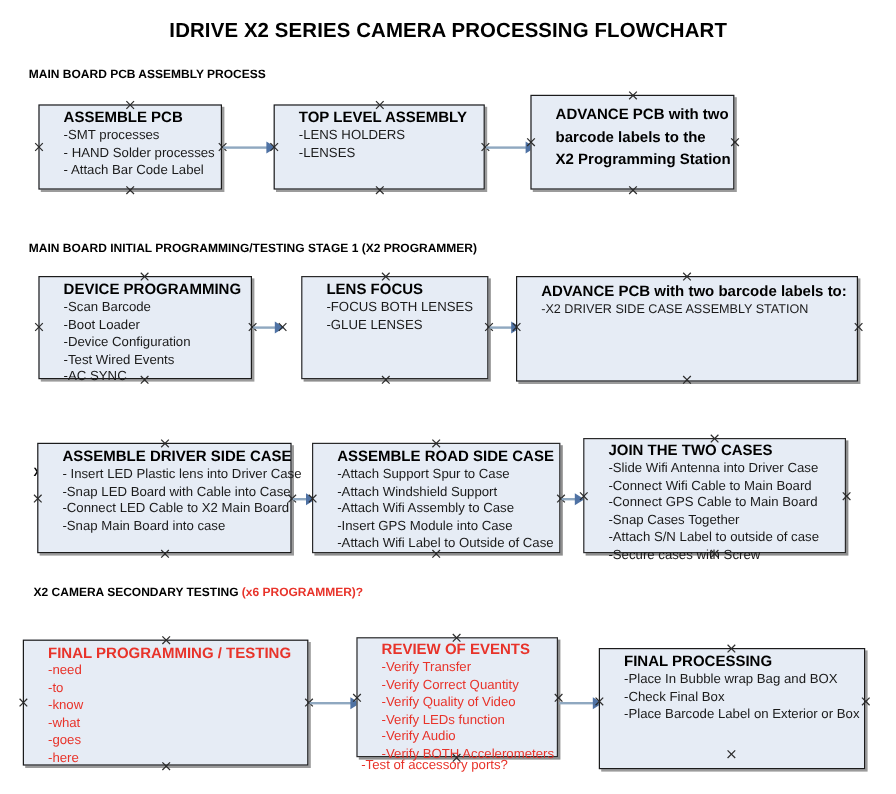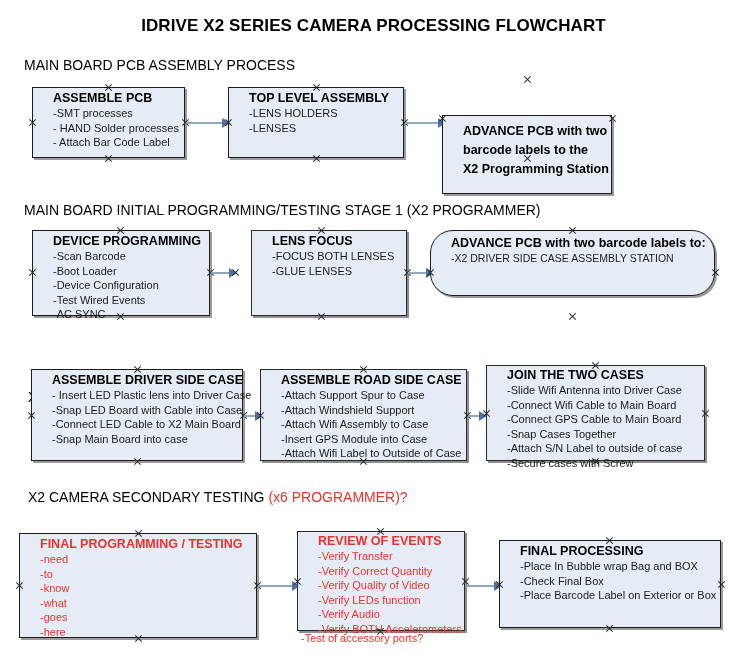--- a/index.html
+++ b/index.html
@@ -22,22 +22,22 @@
     top: 16px;
     width: 747px;
     text-align: center;
     font-size: 17px;
     font-weight: bold;
     color: #000000;
     letter-spacing: 0.1px;
   }
   .section-title {
     position: absolute;
-    font-size: 14px;
-    font-weight: normal;
+    font-size: 10px;
+    font-weight: bold;
     color: #000000;
     white-space: nowrap;
   }
   .section-title .accent {
     color: #e8332a;
   }
 
   
   .node {
     position: absolute;
@@ -162,21 +162,21 @@
   </div>
 </div>
 <span class="xh" style="left:312px; top:83px;"></span>
 <span class="xh" style="left:312px; top:154px;"></span>
 <span class="xh" style="left:224px; top:118px;"></span>
 <span class="xh" style="left:400px; top:118px;"></span>
 
 <div class="conn" style="left:405px; top:122px; width:36px;"></div>
 <div class="arrow" style="left:438px; top:118px;"></div>
 
-<div class="node" style="left:442px; top:79px; width:170px; height:79px;margin-top:36px;">
+<div class="node" style="left:442px; top:79px; width:170px; height:79px;">
   <div class="inner" style="padding-top:6px;">
     <div class="wrapline">ADVANCE PCB with two</div>
     <div class="wrapline">barcode labels to the</div>
     <div class="wrapline"> X2 Programming Station</div>
   </div>
 </div>
 <span class="xh" style="left:523px; top:75px;"></span>
 <span class="xh" style="left:523px; top:154px;"></span>
 <span class="xh" style="left:438px; top:114px;"></span>
 <span class="xh" style="left:608px; top:114px;"></span>
@@ -213,21 +213,21 @@
   </div>
 </div>
 <span class="xh" style="left:317px; top:226px;"></span>
 <span class="xh" style="left:317px; top:312px;"></span>
 <span class="xh" style="left:231px; top:268px;"></span>
 <span class="xh" style="left:403px; top:268px;"></span>
 
 <div class="conn" style="left:408px; top:272px; width:21px;"></div>
 <div class="arrow" style="left:426px; top:268px;"></div>
 
-<div class="node" style="left:430px; top:230px; width:285px; height:66px;border-radius:23px;">
+<div class="node" style="left:430px; top:230px; width:285px; height:88px;">
   <div class="inner" style="padding-top:5px;">
     <div class="ttl">ADVANCE PCB with two barcode labels to:</div>
     <ul>
       <li class="tight">-X2 DRIVER  SIDE  CASE  ASSEMBLY STATION</li>
     </ul>
   </div>
 </div>
 <span class="xh" style="left:568px; top:226px;"></span>
 <span class="xh" style="left:568px; top:312px;"></span>
 <span class="xh" style="left:426px; top:268px;"></span>
@@ -332,21 +332,21 @@
 </div>
 <div class="spill" style="left:301px; top:631px;">-Test of accessory ports?</div>
 <span class="xh" style="left:376px; top:527px;"></span>
 <span class="xh" style="left:376px; top:627px;"></span>
 <span class="xh" style="left:293px; top:577px;"></span>
 <span class="xh" style="left:461px; top:577px;"></span>
 
 <div class="conn" style="left:466px; top:585px; width:30px;"></div>
 <div class="arrow" style="left:494px; top:581px;"></div>
 
-<div class="node" style="left:499px; top:540px; width:222px; height:88px;">
+<div class="node" style="left:499px; top:540px; width:222px; height:101px;">
   <div class="inner" style="padding-top:3px;">
     <div class="ttl">FINAL PROCESSING</div>
     <ul>
       <li>-Place In Bubble wrap Bag and BOX</li>
       <li> -Check Final Box</li>
       <li>-Place Barcode Label on Exterior or Box</li>
     </ul>
   </div>
 </div>
 <span class="xh" style="left:605px; top:536px;"></span>

